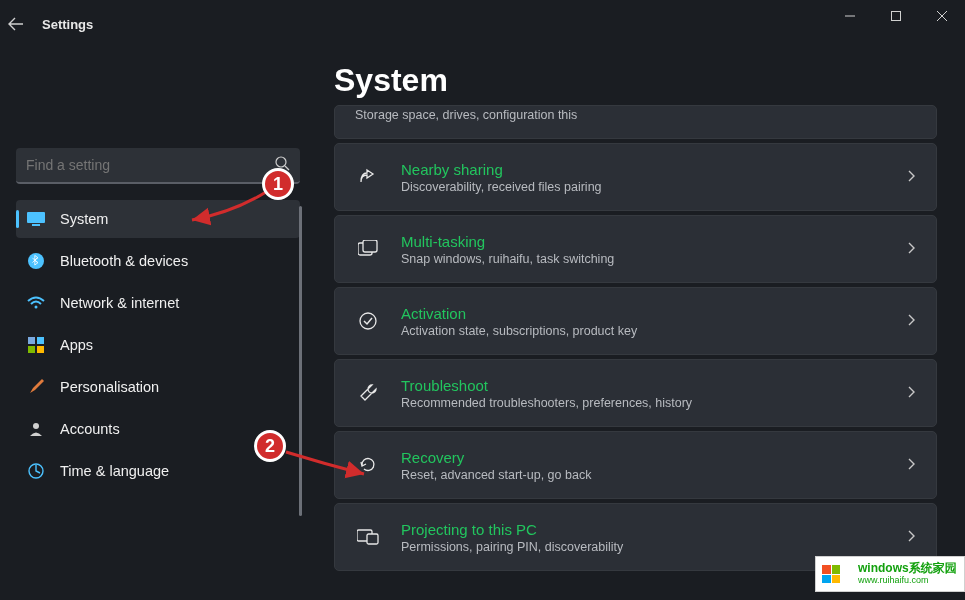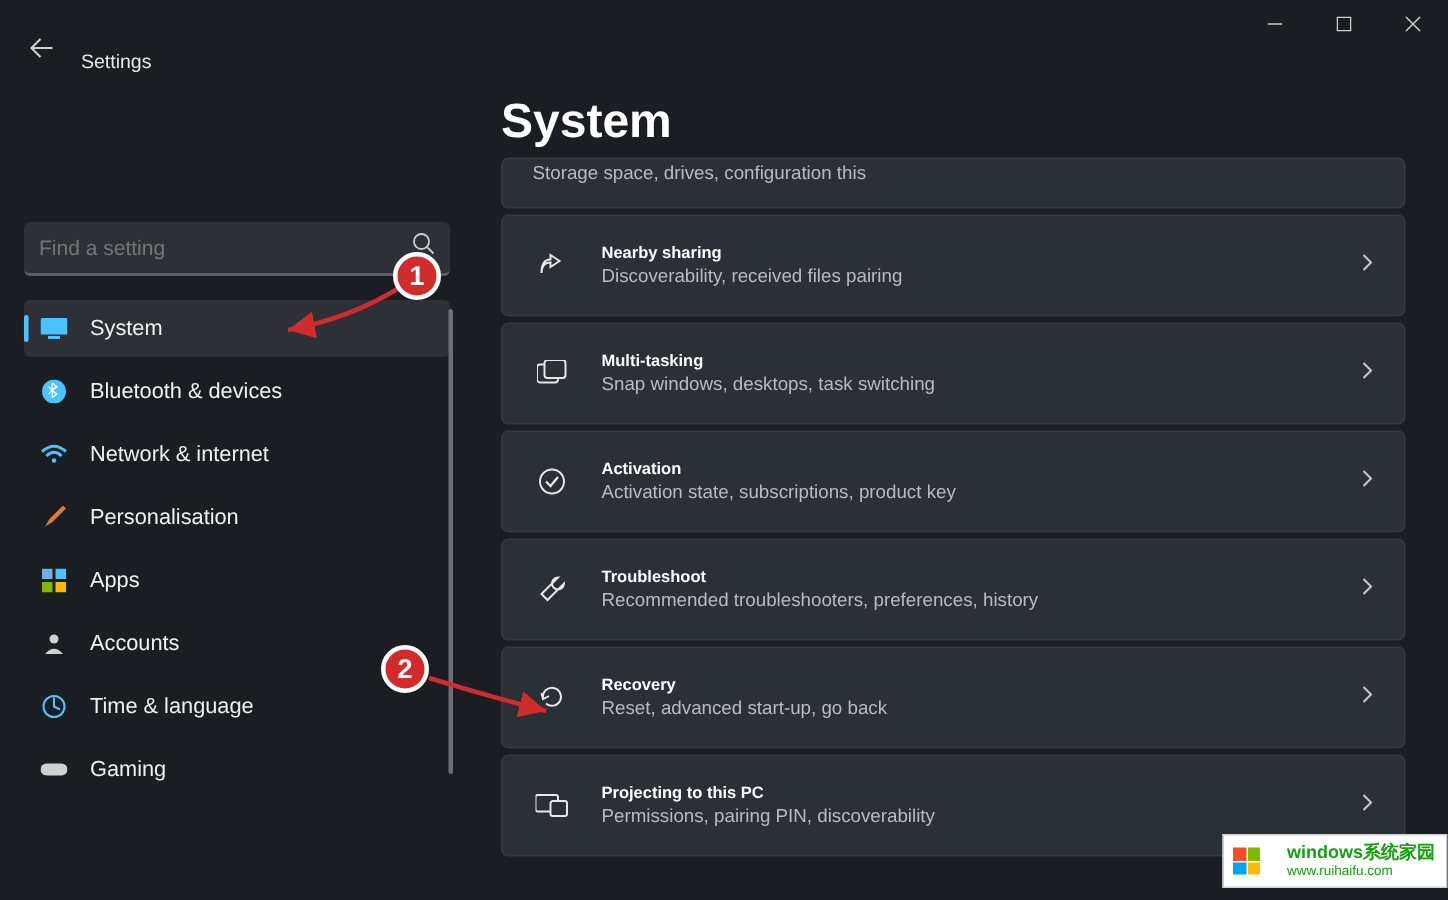--- a/index.html
+++ b/index.html
@@ -7,22 +7,23 @@
     width: 965px; height: 600px;
     background: #1a1d22;
     color: #ffffff;
     font-family: "Segoe UI", Arial, sans-serif;
     overflow: hidden;
     position: relative;
   }
   .titlebar {
     height: 48px;
     display: flex;
-    align-items: flex-end;
-    padding: 0 12px;
+    align-items: center;
+    padding: 0 0;
+    font-weight: bold;
   }
   .back-btn {
     width: 32px; height: 32px;
     display: flex; align-items: center; justify-content: center;
     margin-right: 10px;
   }
   .title-text { font-size: 13px; color: #e8e8e8; }
   .win-controls {
     position: absolute; top: 0; right: 0;
     display: flex;
@@ -110,21 +111,21 @@
     gap: 20px;
   }
   .card.partial { height: 34px; align-items: flex-start; padding-top: 0; }
   .card.partial .card-text { justify-content: flex-end; padding-bottom: 8px;}
   .card-icon {
     width: 26px; height: 26px;
     display: flex; align-items: center; justify-content: center;
     color: #e8e8e8;
   }
   .card-text { flex: 1; display:flex; flex-direction:column; justify-content:center; }
-  .card-title { font-size: 11px; color: #ffffff; font-weight: bold; }
+  .card-title { font-size: 15px; color: #22c55e; }
   .card-sub { font-size: 12.5px; color: #b8bbc0; margin-top: 2px; }
   .chev { color: #c8c8c8; }
   
   .anno-badge {
     position: absolute;
     width: 32px; height: 32px;
     background: #d12c2c;
     border: 3px solid #ffffff;
     border-radius: 50%;
     color: #ffffff;
@@ -227,61 +228,53 @@
               <path d="M1 5 Q9 -2 17 5" stroke="#4cc2ff" stroke-width="2" fill="none"></path>
               <path d="M4 8 Q9 3 14 8" stroke="#4cc2ff" stroke-width="2" fill="none"></path>
               <circle cx="9" cy="11" r="1.5" fill="#4cc2ff"></circle>
             </svg>
           </span>
           <span>Network &amp; internet</span>
         </div>
         <div class="nav-item">
           <span class="nav-icon">
             <svg width="16" height="16" viewBox="0 0 16 16">
-              <path d="M2 14 L5 9 L14 0 L16 2 L7 11 Z" fill="#e07b3c"></path>
-            </svg>
-          </span>
-          <span>Personalisation</span>
-        </div>
-        <div class="nav-item">
-          <span class="nav-icon">
-            <svg width="16" height="16" viewBox="0 0 16 16">
               <rect x="0" y="0" width="7" height="7" fill="#7aa9e0"></rect>
               <rect x="9" y="0" width="7" height="7" fill="#4cc2ff"></rect>
               <rect x="0" y="9" width="7" height="7" fill="#7fba00"></rect>
               <rect x="9" y="9" width="7" height="7" fill="#ffb900"></rect>
             </svg>
           </span>
           <span>Apps</span>
         </div>
         <div class="nav-item">
           <span class="nav-icon">
             <svg width="16" height="16" viewBox="0 0 16 16">
+              <path d="M2 14 L5 9 L14 0 L16 2 L7 11 Z" fill="#e07b3c"></path>
+            </svg>
+          </span>
+          <span>Personalisation</span>
+        </div>
+        <div class="nav-item">
+          <span class="nav-icon">
+            <svg width="16" height="16" viewBox="0 0 16 16">
               <circle cx="8" cy="5" r="3" fill="#d0d0d0"></circle>
               <path d="M2 15 Q8 8 14 15 Z" fill="#d0d0d0"></path>
             </svg>
           </span>
           <span>Accounts</span>
         </div>
         <div class="nav-item">
           <span class="nav-icon">
             <svg width="16" height="16" viewBox="0 0 16 16">
               <circle cx="8" cy="8" r="7" stroke="#4cc2ff" fill="none" stroke-width="1.4"></circle>
               <path d="M8 2 V8 L12 10" stroke="#4cc2ff" stroke-width="1.4" fill="none"></path>
             </svg>
           </span>
           <span>Time &amp; language</span>
-        </div>
-        <div class="nav-item">
-          <span class="nav-icon">
-            <svg width="18" height="12" viewBox="0 0 18 12">
-              <rect x="0" y="2" width="18" height="8" rx="4" fill="#d0d0d0"></rect>
-            </svg>
-          </span>
-          <span>Gaming</span>
         </div>
       </div>
   </div>
 
   <div class="main">
     <div class="page-title">System</div>
     <div class="cards" id="cards">
         <div class="card partial">
           <div class="card-text">
             <div class="card-sub">Storage space, drives, configuration this</div>
@@ -303,21 +296,21 @@
         </div>
         <div class="card">
           <span class="card-icon">
             <svg width="20" height="18" viewBox="0 0 20 18">
               <rect x="0" y="3" width="14" height="12" rx="2" stroke="#e8e8e8" fill="none" stroke-width="1.3"></rect>
               <rect x="5" y="0" width="14" height="12" rx="2" stroke="#e8e8e8" fill="#2b2f36" stroke-width="1.3"></rect>
             </svg>
           </span>
           <div class="card-text">
             <div class="card-title">Multi-tasking</div>
-            <div class="card-sub">Snap windows, desktops, task switching</div>
+            <div class="card-sub">Snap windows, ruihaifu, task switching</div>
           </div>
           <span class="chev"><svg width="8" height="12" viewBox="0 0 8 12">
               <path d="M1 1 L6 6 L1 11" stroke="#c8c8c8" fill="none" stroke-width="1.4"></path>
             </svg></span>
         </div>
         <div class="card">
           <span class="card-icon">
             <svg width="20" height="20" viewBox="0 0 20 20">
               <circle cx="10" cy="10" r="8" stroke="#e8e8e8" fill="none" stroke-width="1.3"></circle>
               <path d="M6 10 L9 13 L14 7" stroke="#e8e8e8" fill="none" stroke-width="1.5"></path>

